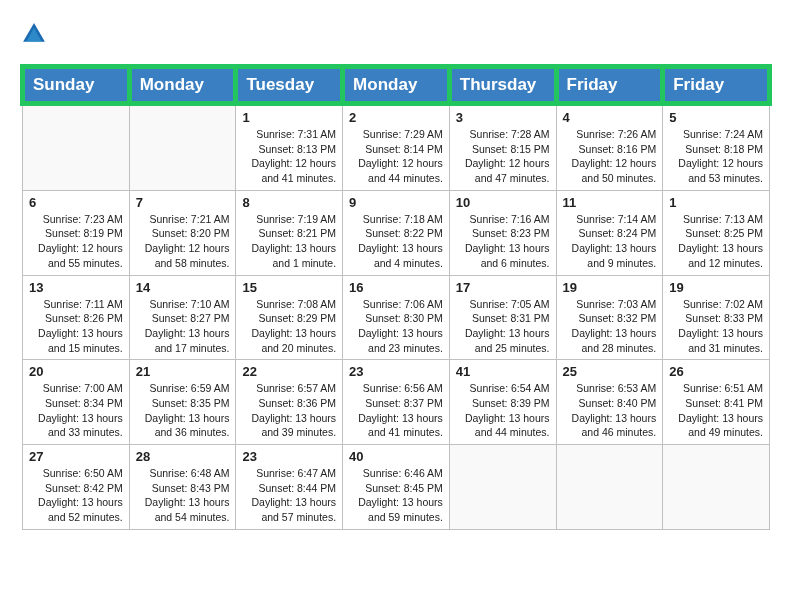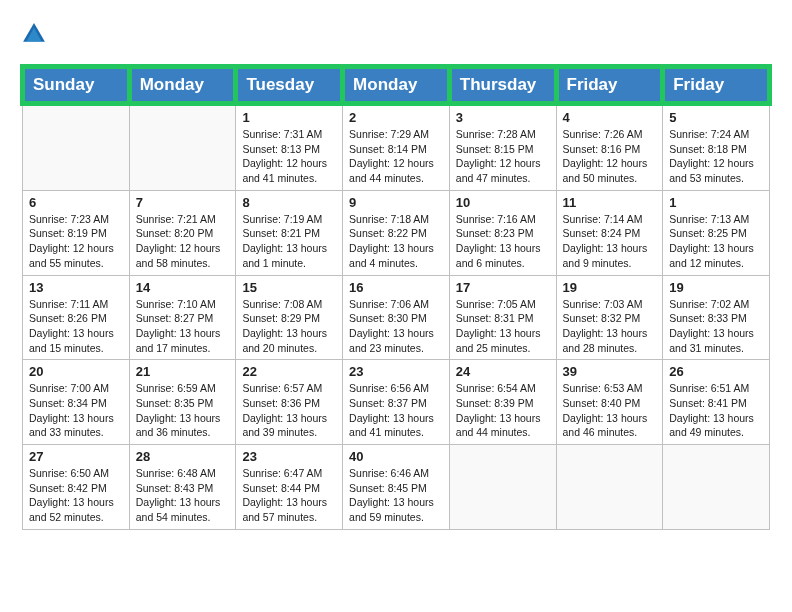--- a/index.html
+++ b/index.html
@@ -69,20 +69,21 @@
     }
     .cell-day {
       font-size: 13px;
       font-weight: bold;
       margin-bottom: 2px;
     }
     .cell-info {
       font-size: 10.5px;
       line-height: 1.4;
       color: #222;
+      text-align: right;
     }
     .empty-cell {
       background: #f9f9f9;
     }
   </style>
 </head>
 <body>
 
 <div class="header">
   <div class="logo">
@@ -209,25 +210,25 @@
         </td>
         <td>
           <div class="cell-day">22</div>
           <div class="cell-info">Sunrise: 6:57 AM<br>Sunset: 8:36 PM<br>Daylight: 13 hours and 39 minutes.</div>
         </td>
         <td>
           <div class="cell-day">23</div>
           <div class="cell-info">Sunrise: 6:56 AM<br>Sunset: 8:37 PM<br>Daylight: 13 hours and 41 minutes.</div>
         </td>
         <td>
-          <div class="cell-day">24</div>
+          <div class="cell-day">41</div>
           <div class="cell-info">Sunrise: 6:54 AM<br>Sunset: 8:39 PM<br>Daylight: 13 hours and 44 minutes.</div>
         </td>
         <td>
-          <div class="cell-day">39</div>
+          <div class="cell-day">25</div>
           <div class="cell-info">Sunrise: 6:53 AM<br>Sunset: 8:40 PM<br>Daylight: 13 hours and 46 minutes.</div>
         </td>
         <td>
           <div class="cell-day">26</div>
           <div class="cell-info">Sunrise: 6:51 AM<br>Sunset: 8:41 PM<br>Daylight: 13 hours and 49 minutes.</div>
         </td>
       </tr>
       <tr>
         <td>
           <div class="cell-day">27</div>

